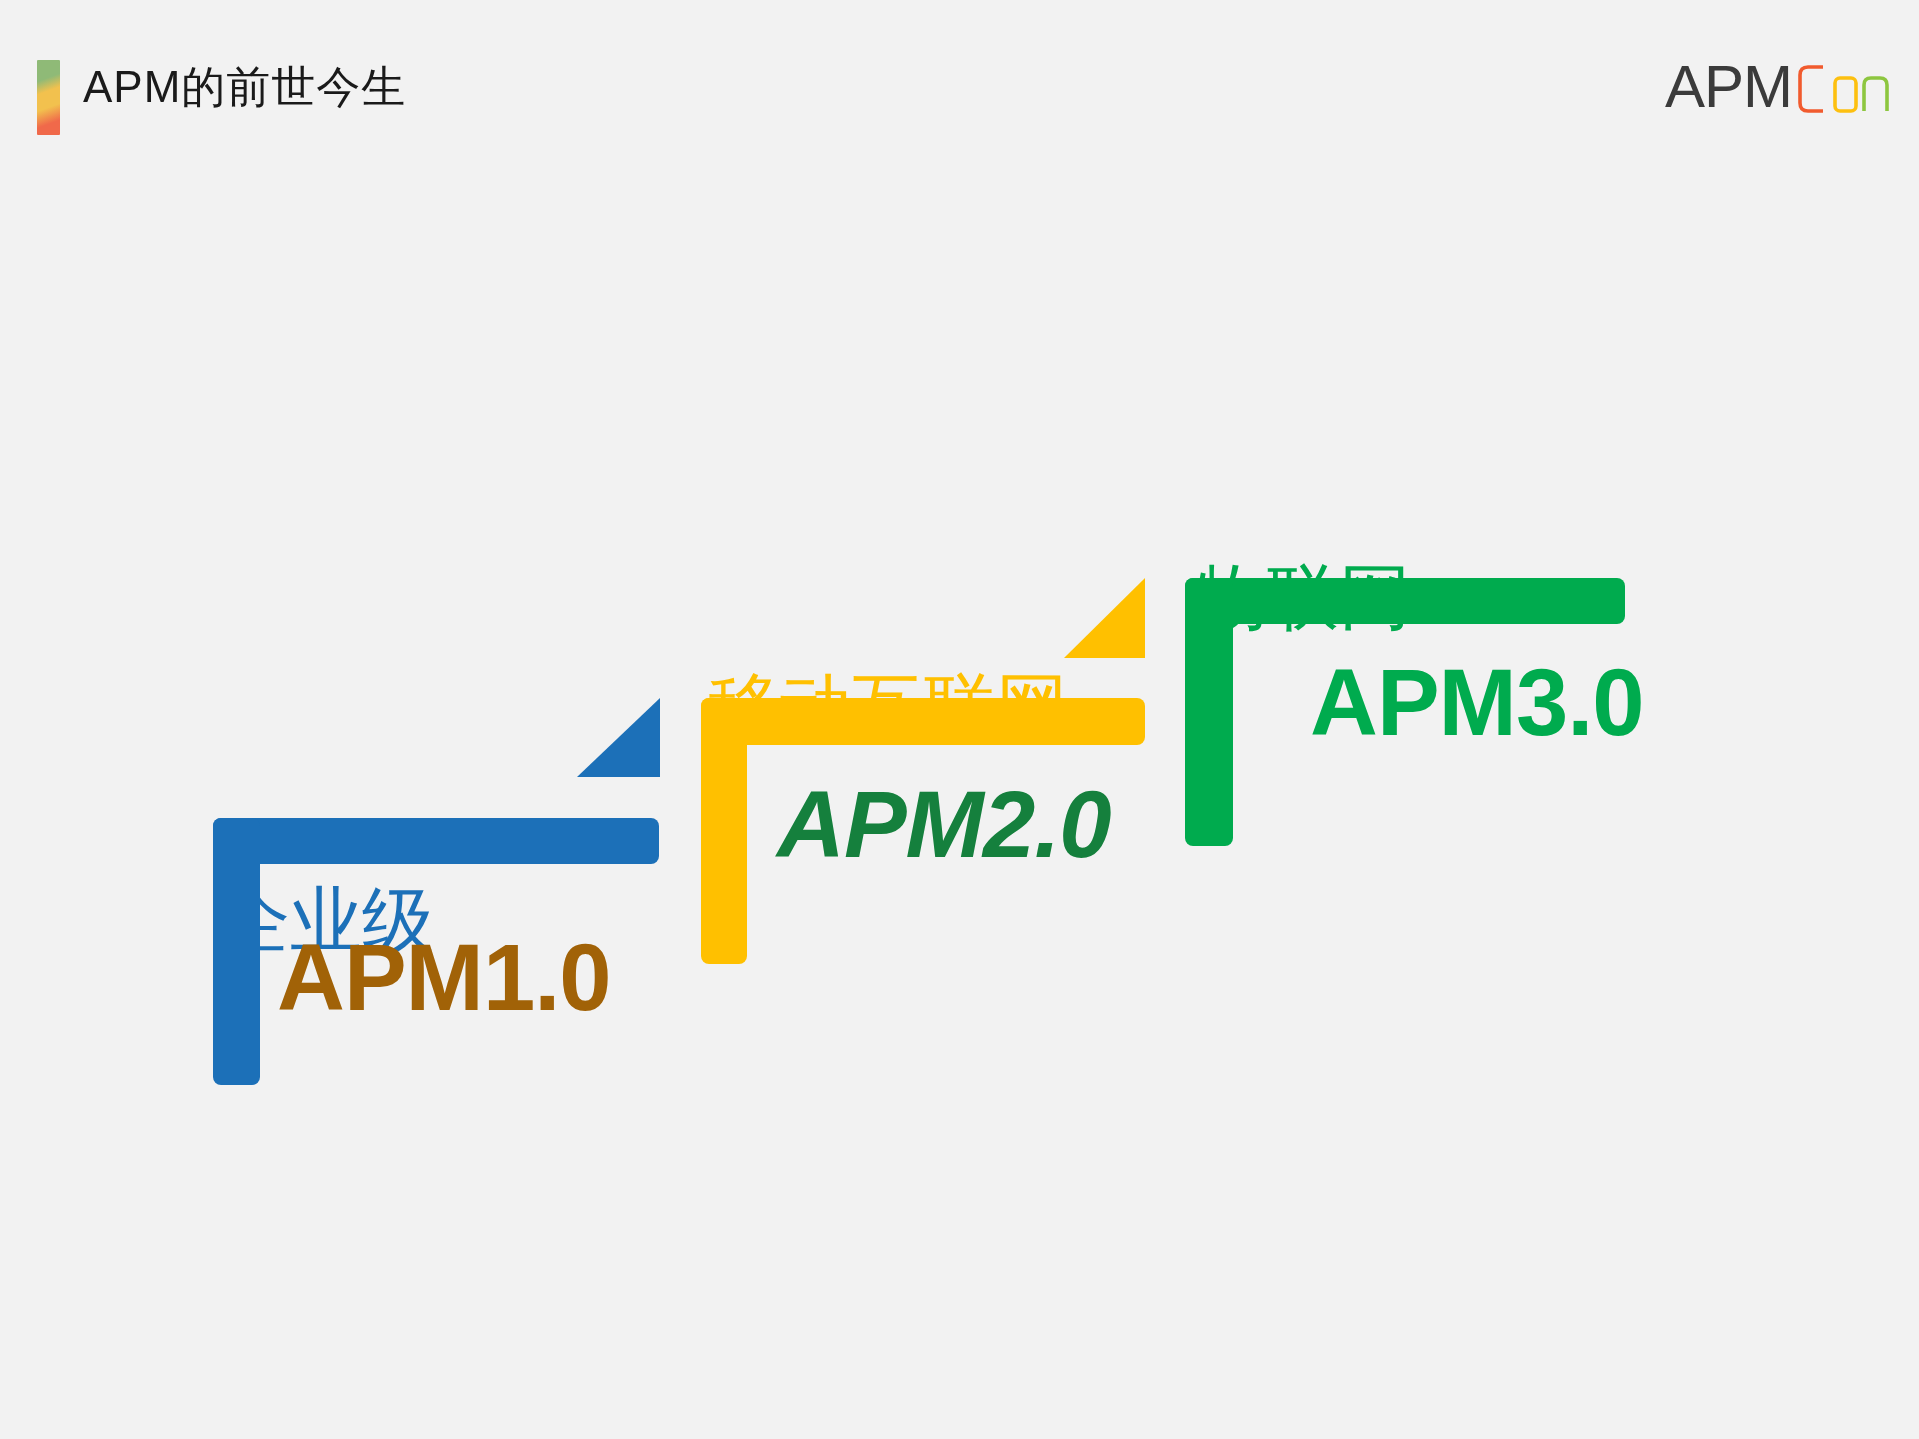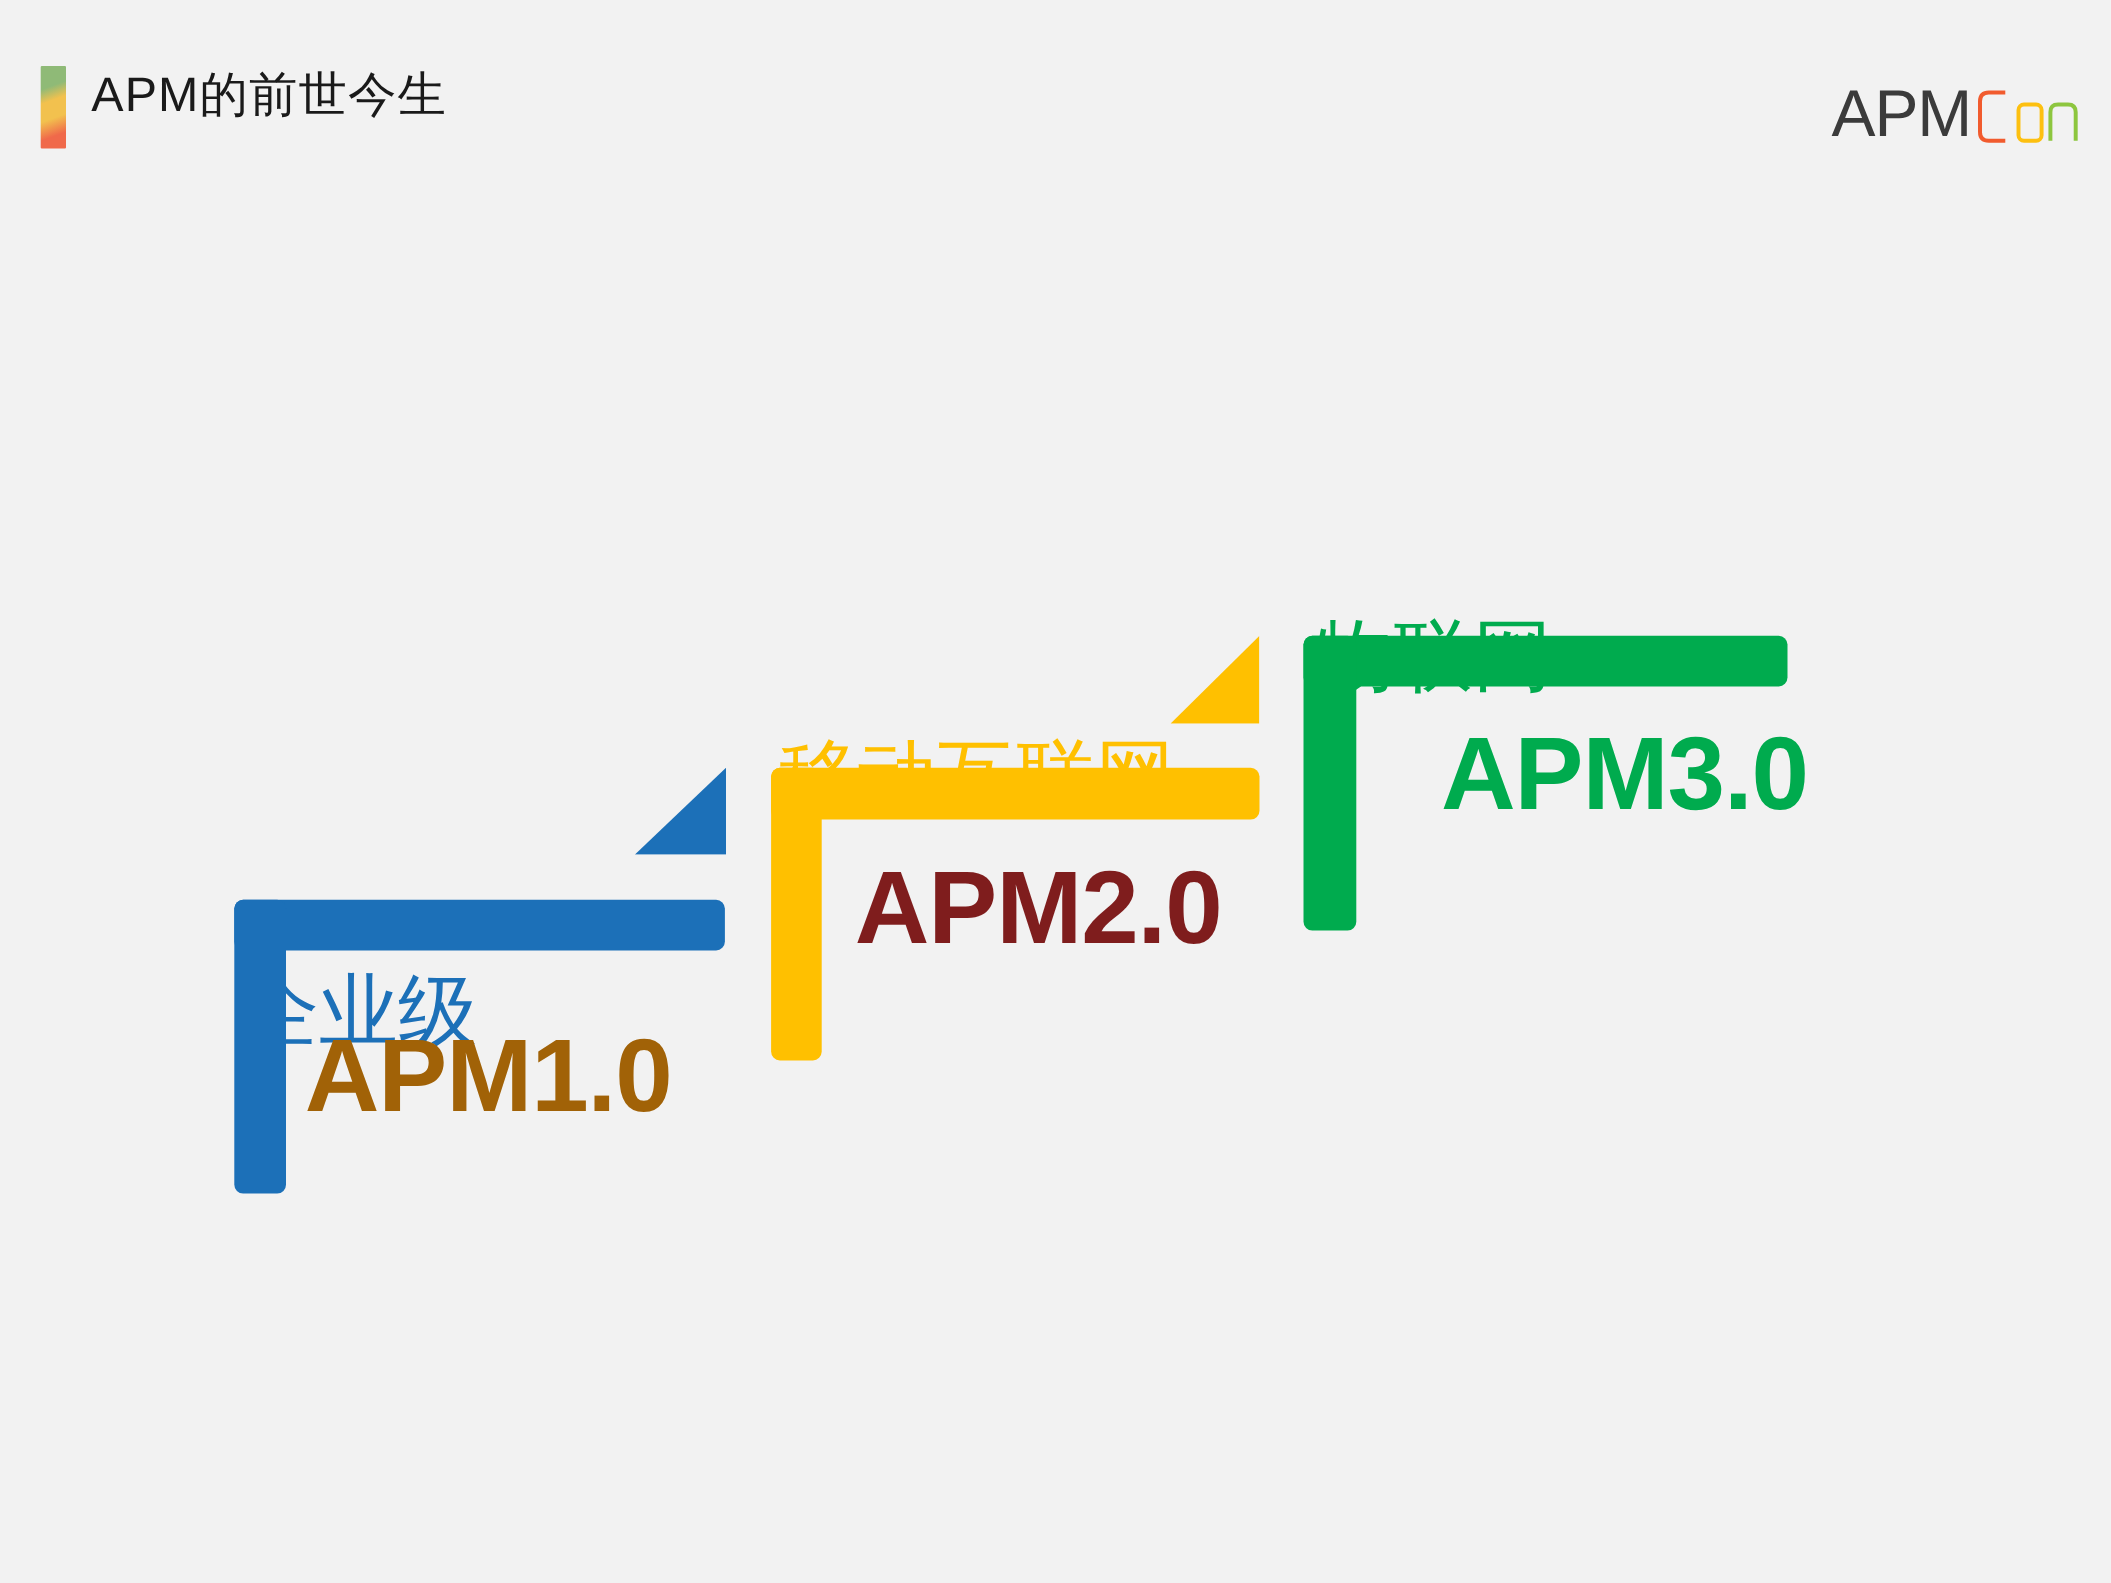--- a/index.html
+++ b/index.html
@@ -17,21 +17,21 @@
       var(--c1) 0%, var(--c1) 26%,
       var(--c2) 42%, var(--c2) 62%,
       var(--c3) 82%, var(--c3) 100%);
     border-radius:1px;
   }
   .title{
     position:absolute;left:83px;top:61px;margin:0;
     font-size:44px;font-weight:400;line-height:1.2;
     letter-spacing:1px;
   }
-  .logo{position:absolute;left:1665px;top:74px;height:58px;}
+  .logo{position:absolute;left:1665px;top:57px;height:58px;}
   .logo-apm{
     font-size:60px;font-weight:400;line-height:1;letter-spacing:-1px;
     display:inline-block;vertical-align:top;
   }
   .logo-con{position:absolute;left:132px;top:7px;width:96px;height:50px;}
   .logo-con .lg{fill:none;stroke-width:3.6;}
   
   .bar{position:absolute;border-radius:8px;}
   .tri{position:absolute;clip-path:polygon(100% 0, 100% 100%, 0 100%);}
   .cjk-label{
@@ -70,21 +70,21 @@
     <div class="bar" style="left: 213px; top: 818px; width: 446px; height: 46px; background: rgb(28, 112, 184);"></div>
     <div class="bar" style="left: 213px; top: 818px; width: 47px; height: 267px; background: rgb(28, 112, 184);"></div>
     <div class="version" style="left: 277px; top: 896px; color: #a16207; margin-top: 35px;">APM1.0</div>
     <div class="tri" style="left: 577px; top: 698px; width: 83px; height: 79px; background: rgb(28, 112, 184);"></div>
 
     <div class="cjk-label" style="left: 708px; top: 474px; color: rgb(255, 192, 0);">
       <span>移动互联网</span>
     </div>
     <div class="bar" style="left: 701px; top: 698px; width: 444px; height: 47px; background: rgb(255, 192, 0);"></div>
     <div class="bar" style="left: 701px; top: 698px; width: 46px; height: 266px; background: rgb(255, 192, 0);"></div>
-    <div class="version" style="left: 777px; top: 778px; color: #7f1d1d;">APM2.0</div>
+    <div class="version" style="left: 777px; top: 778px; color: #15803d; font-style: italic;">APM2.0</div>
     <div class="tri" style="left: 1064px; top: 578px; width: 81px; height: 80px; background: rgb(255, 192, 0);"></div>
 
     <div class="cjk-label" style="left: 1195px; top: 365px; color: rgb(0, 171, 78);">
       <span>物联网</span>
     </div>
     <div class="bar" style="left: 1185px; top: 578px; width: 440px; height: 46px; background: rgb(0, 171, 78);"></div>
     <div class="bar" style="left: 1185px; top: 578px; width: 48px; height: 268px; background: rgb(0, 171, 78);"></div>
     <div class="version" style="left: 1270px; top: 656px; color: rgb(0, 171, 78); margin-left: 40px;">APM3.0</div>
 
   </div>

